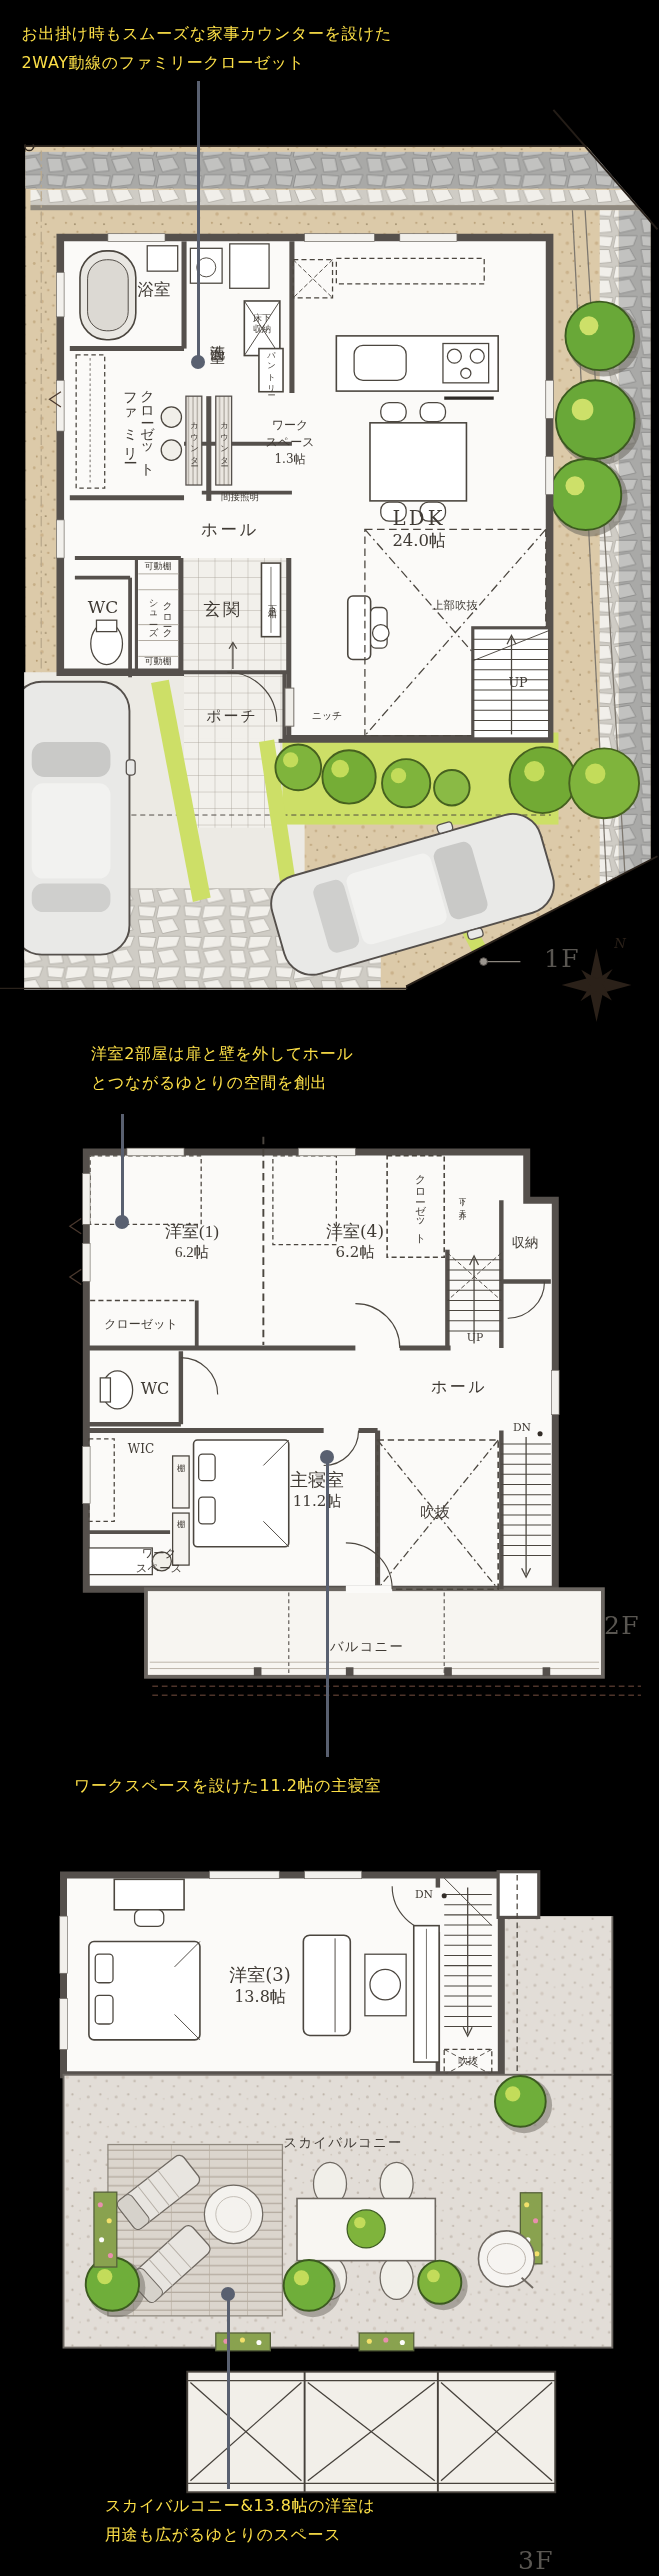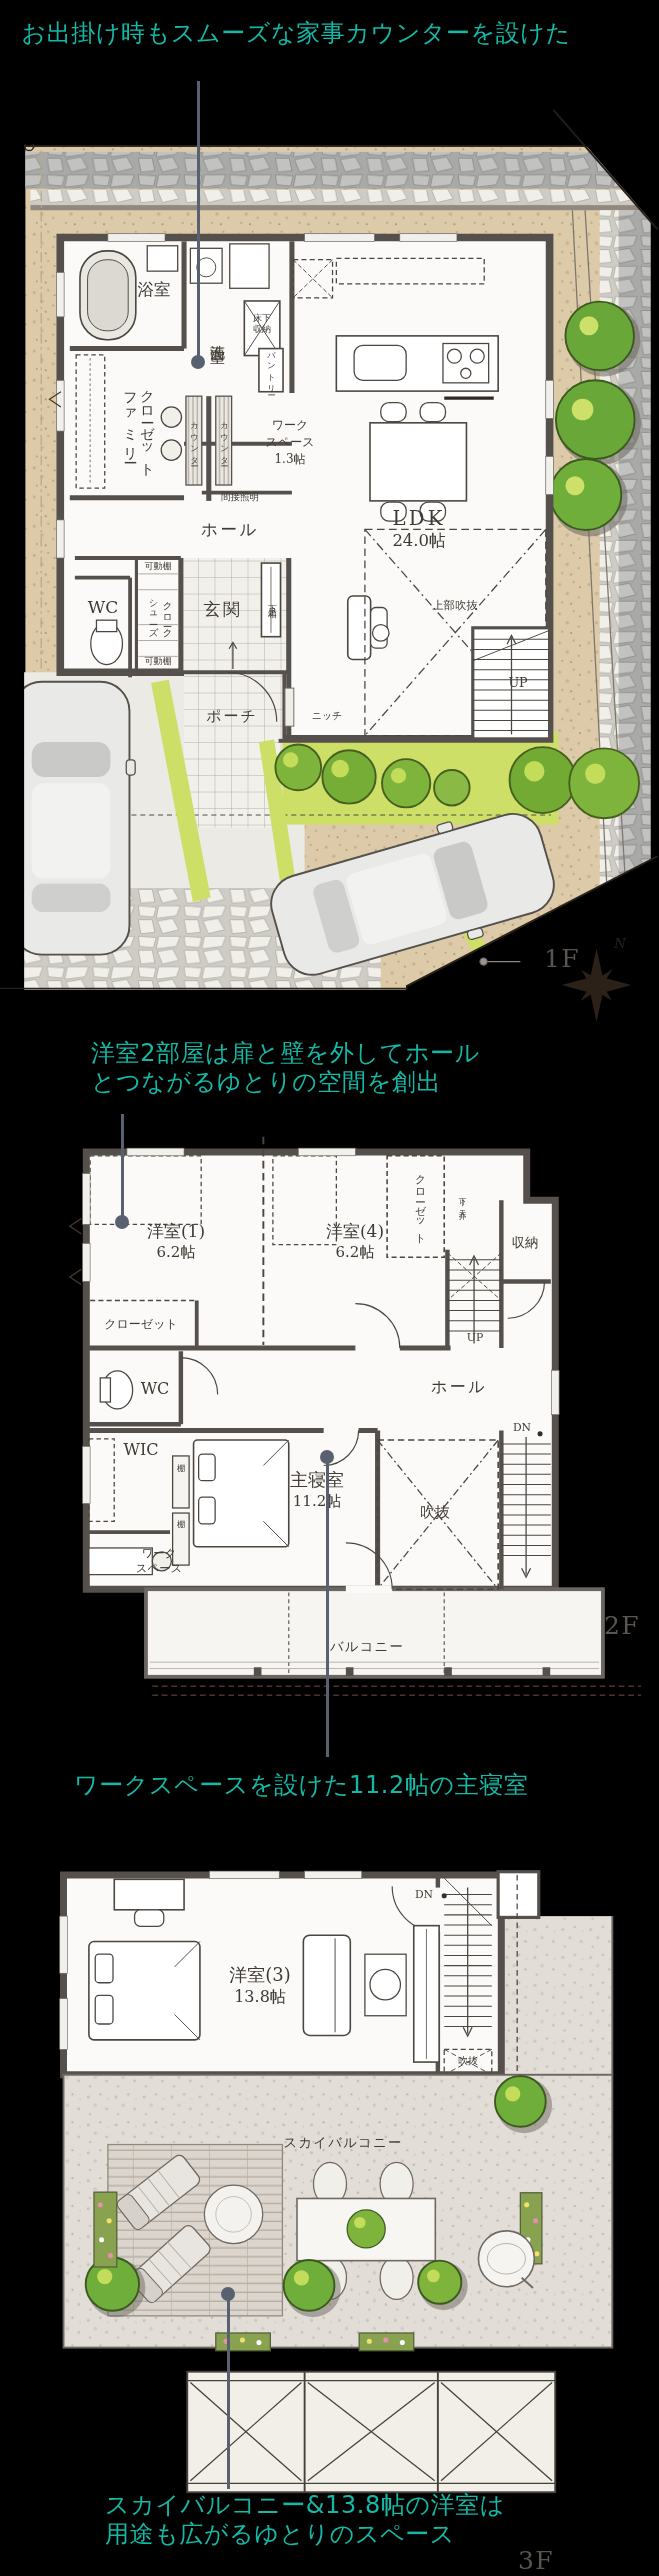--- a/index.html
+++ b/index.html
@@ -1,20 +1,20 @@
 <!DOCTYPE html>
 <html style="font-size:10px"><head>
 <meta charset="utf-8">
 <style>
   html,body{margin:0;padding:0;}
   body{width:660px;height:2576px;background:#000;position:relative;overflow:hidden;
        font-family:"DejaVu Sans","Liberation Sans",sans-serif;}
   svg{position:absolute;left:0;display:block;}
   
-  .anno{position:absolute;color:#14b8a6;font-size:24px;line-height:29px;letter-spacing:0.6px;
+  .anno{position:absolute;color:#fde047;font-size:16px;line-height:29px;letter-spacing:0.6px;
         font-family:"DejaVu Sans","Liberation Sans",sans-serif;z-index:9;white-space:nowrap;}
   .anno span{display:block;}
   
   .leader{position:absolute;width:2.5px;background:#596070;z-index:8;}
   .ldot{position:absolute;width:14px;height:14px;border-radius:50%;background:#596070;z-index:8;}
   
   .lb{position:absolute;transform:translate(-50%,-50%);text-align:center;white-space:nowrap;
       font-family:"DejaVu Serif","Liberation Serif",serif;color:#3f3a34;z-index:6;}
   .lb span{display:block;}
   .vert{writing-mode:vertical-rl;text-orientation:upright;letter-spacing:1.9px;}
@@ -452,36 +452,36 @@
       <rect x="130" y="560" width="12" height="90"></rect>
           <rect x="200" y="90" width="90" height="12"></rect>
       <rect x="470" y="90" width="90" height="12"></rect>
           <rect x="869" y="440" width="12" height="70"></rect>
     </g>
     <path d="M128,225 L110,213 L128,201" fill="none" stroke="#4a382e" stroke-width="2"></path>
     <path d="M128,305 L110,293 L128,281" fill="none" stroke="#4a382e" stroke-width="2"></path>
   </g>
 </svg>
 
-  <div class="lb" style="left:176px;top:150px;">
+  <div class="lb" style="left:192px;top:150px;font-family:Liberation Serif, serif;">
     <span style="font-size:17px;">洋室(1)</span>
     <span style="font-size:15px;">6.2帖</span>
   </div>
   <div class="lb" style="left:355px;top:150px;">
     <span style="font-size:17px;">洋室(4)</span>
     <span style="font-size:15px;">6.2帖</span>
   </div>
   <div class="lb" style="left:141px;top:233px;font-size:12px;">クローゼット</div>
   <div class="lb vert" style="left:420px;top:113px;font-size:10.8px;">クローゼット</div>
   <div class="lb vert" style="left:462px;top:109px;font-size:7.6px;">下り天井</div>
   <div class="lb" style="left:525px;top:152px;font-size:13.3px;">収納</div>
   <div class="lb" style="left:475px;top:246px;font-size:10.8px;">UP</div>
   <div class="lb" style="left:459px;top:296px;font-size:16px;letter-spacing:2.5px;">ホール</div>
   <div class="lb" style="left:155px;top:297px;font-size:16px;">WC</div>
-  <div class="lb" style="left:141px;top:358px;font-size:16px;text-align:center;">WIC</div>
+  <div class="lb" style="left:141px;top:358px;font-size:12px;text-align:center;">WIC</div>
   <div class="lb" style="left:181px;top:377px;font-size:8.2px;">棚</div>
   <div class="lb" style="left:181px;top:433px;font-size:8.2px;">棚</div>
   <div class="lb" style="left:317px;top:398px;">
     <span style="font-size:18px;">主寝室</span>
     <span style="font-size:15px;">11.2帖</span>
   </div>
   <div class="lb" style="left:435px;top:421px;font-size:15px;">吹抜</div>
   <div class="lb" style="left:522px;top:336px;font-size:10.8px;">DN</div>
   <div class="lb" style="left:159px;top:470px;">
     <span style="font-size:11.4px;">ワーク</span>
@@ -649,20 +649,21 @@
     <span style="font-size:16px;">13.8帖</span>
   </div>
   <div class="lb" style="left:424px;top:54px;font-size:10.8px;">DN</div>
   <div class="lb" style="left:468px;top:221px;font-size:10px;">吹抜</div>
   <div class="lb" style="left:343px;top:303px;font-size:13.3px;letter-spacing:1.3px;">スカイバルコニー</div>
   <div class="fl" style="left:536px;top:720px;">3F</div>
 </div>
 
 <div class="anno" style="left:21.6px;top:19px;">
   <span>お出掛け時もスムーズな家事カウンターを設けた</span>
+  <span>2WAY動線のファミリークローゼット</span>
 </div>
 <div class="anno" style="left:91px;top:1039px;">
   <span>洋室2部屋は扉と壁を外してホール</span>
   <span>とつながるゆとりの空間を創出</span>
 </div>
 <div class="anno" style="left:74px;top:1771px;">
   <span>ワークスペースを設けた11.2帖の主寝室</span>
 </div>
 <div class="anno" style="left:105px;top:2491px;">
   <span>スカイバルコニー&amp;13.8帖の洋室は</span>

